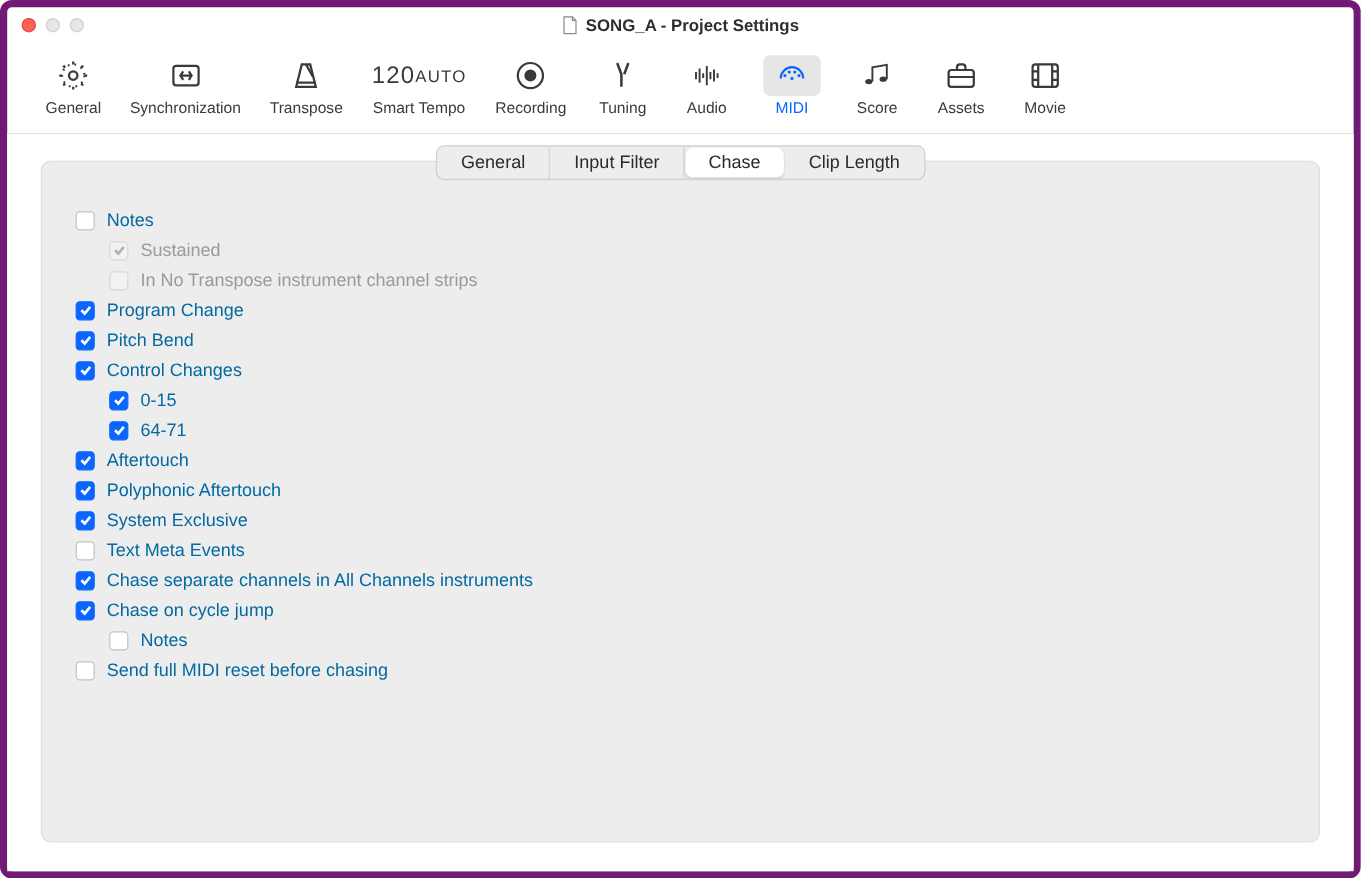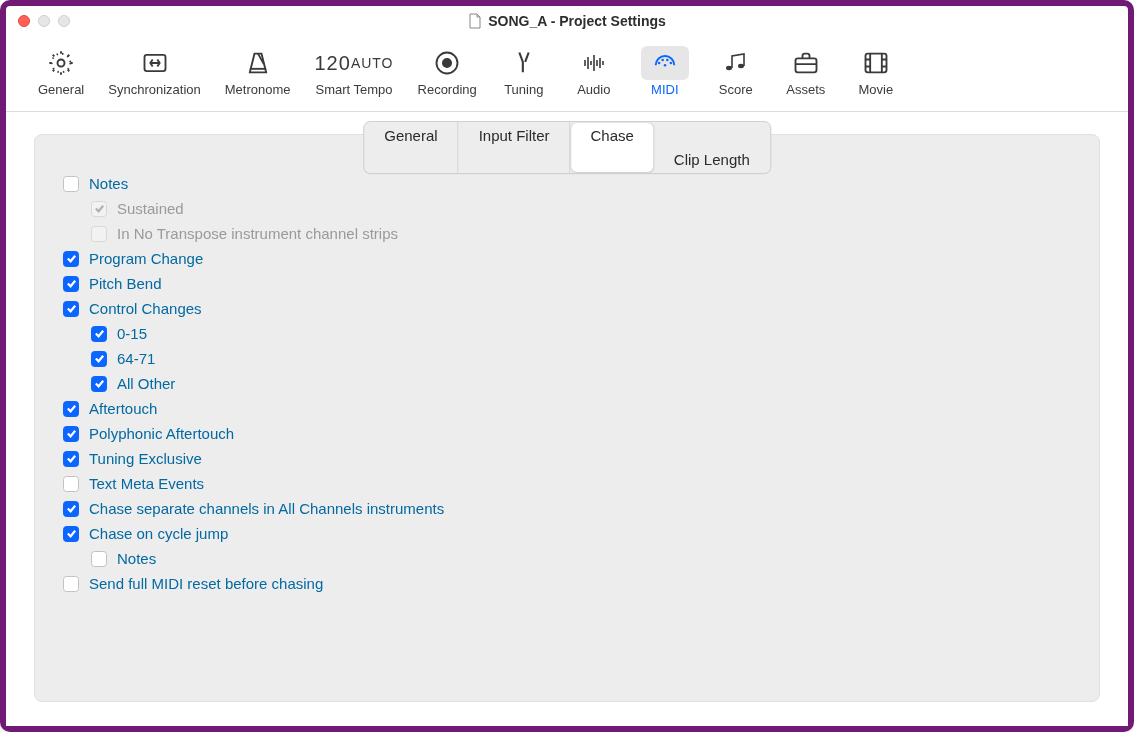--- a/index.html
+++ b/index.html
@@ -108,21 +108,21 @@
     box-shadow: 0 0.5px 0 rgba(0,0,0,0.05);
     overflow: hidden;
   }
   .seg {
     padding: 5px 20px;
     font-size: 15px;
     color: #2a2a2a;
     cursor: default;
     border-right: 1px solid #d5d5d5;
   }
-  .seg:last-child { border-right: none; margin-top: 24px; }
+  .seg:last-child { border-right: none; }
   .seg.active {
     background: #fff;
     border-radius: 6px;
     box-shadow: 0 0.5px 2px rgba(0,0,0,0.15);
     margin: 1px;
     border-right: none;
     padding: 4px 19px;
     text-align: center;
   }
   .options {
@@ -208,21 +208,21 @@
       <div class="lbl">Synchronization</div>
     </div>
     <div class="tool">
       <div class="iconbox">
         <svg width="28" height="28" viewBox="0 0 24 24" fill="none" stroke="currentColor" stroke-width="1.6">
             <path d="M9 4h6l4 16H5z"></path>
             <path d="M12 4l5 9"></path>
             <path d="M5 17h14"></path>
           </svg>
       </div>
-      <div class="lbl">Metronome</div>
+      <div class="lbl">Transpose</div>
     </div>
     <div class="tool">
       <div class="iconbox tempo-icon">
         <div class="num">120</div>
         <div class="auto">AUTO</div>
       </div>
       <div class="lbl">Smart Tempo</div>
     </div>
     <div class="tool">
       <div class="iconbox">
@@ -369,28 +369,20 @@
 
         <div class="row indent1">
           <span class="cb checked">
               <svg viewBox="0 0 12 12">
                 <path d="M2 6l3 3 5-6"></path>
               </svg>
             </span>
           <span>64-71</span>
         </div>
 
-        <div class="row indent1">
-          <span class="cb checked">
-              <svg viewBox="0 0 12 12">
-                <path d="M2 6l3 3 5-6"></path>
-              </svg>
-            </span>
-          <span>All Other</span>
-        </div>
 
         <div class="row">
           <span class="cb checked">
               <svg viewBox="0 0 12 12">
                 <path d="M2 6l3 3 5-6"></path>
               </svg>
             </span>
           <span>Aftertouch</span>
         </div>
 
@@ -402,21 +394,21 @@
             </span>
           <span>Polyphonic Aftertouch</span>
         </div>
 
         <div class="row">
           <span class="cb checked">
               <svg viewBox="0 0 12 12">
                 <path d="M2 6l3 3 5-6"></path>
               </svg>
             </span>
-          <span>Tuning Exclusive</span>
+          <span>System Exclusive</span>
         </div>
 
         <div class="row">
           <span class="cb">
               <svg viewBox="0 0 12 12">
                 <path d="M2 6l3 3 5-6"></path>
               </svg>
             </span>
           <span>Text Meta Events</span>
         </div>

